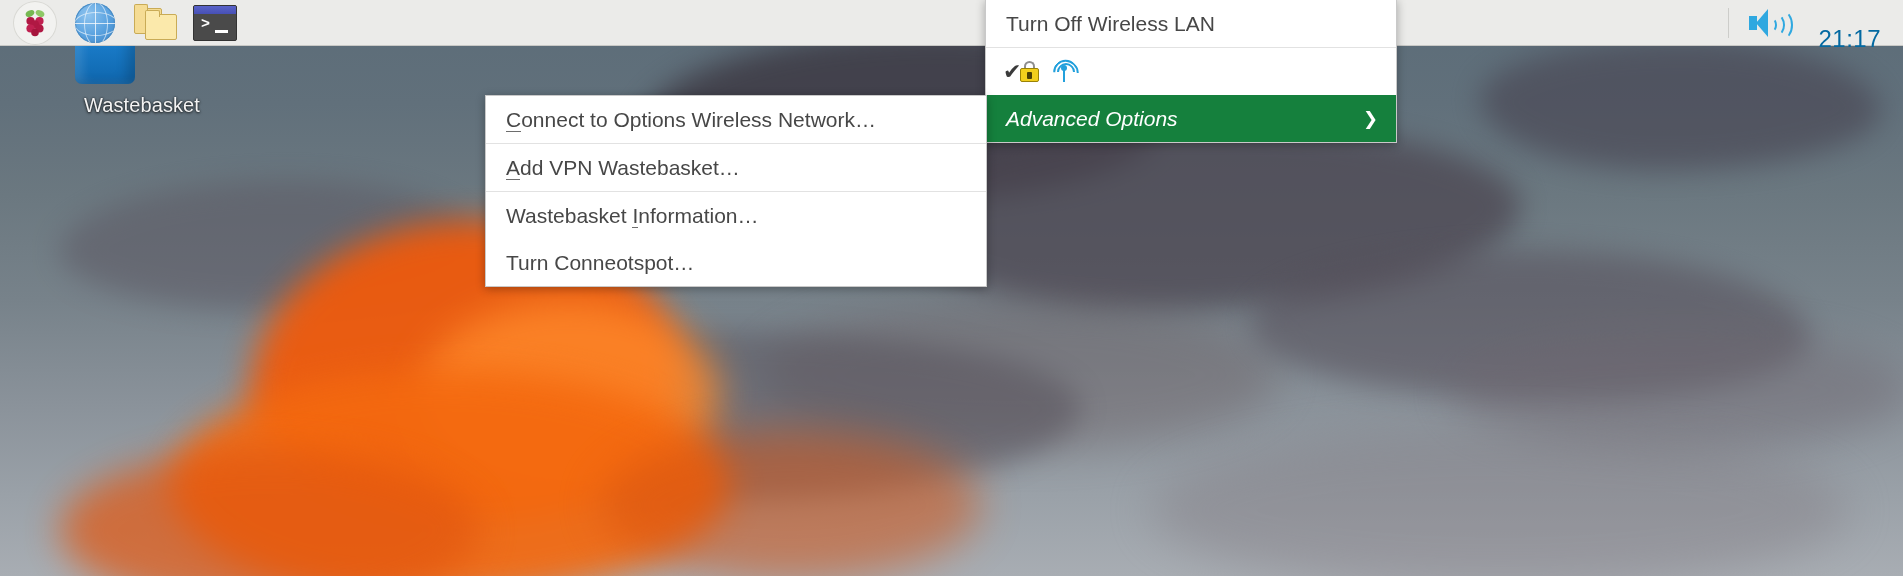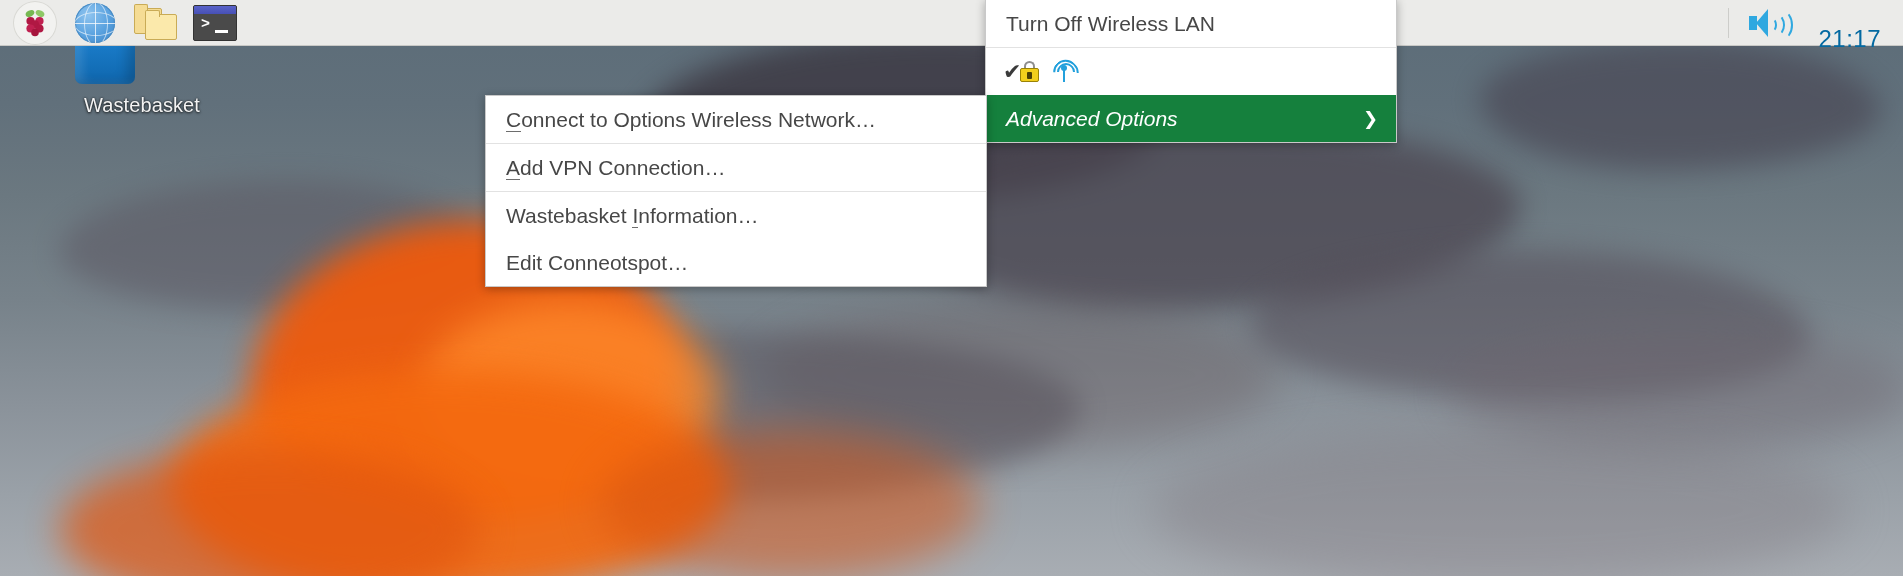--- a/index.html
+++ b/index.html
@@ -289,29 +289,29 @@
   <div class="mi indent">
     <span class="label">
       <span></span><span class="mn">C</span><span>onnect to Options Wireless Network…</span>
     </span>
   </div>
 
   <div class="msep"></div>
 
   <div class="mi indent">
     <span class="label">
-      <span></span><span class="mn">A</span><span>dd VPN Connection…</span>
+      <span></span><span class="mn">A</span><span>dd VPN Wastebasket…</span>
     </span>
   </div>
   <div class="msep"></div>
 
   <div class="mi indent">
     <span class="label">
       <span>Wastebasket </span><span class="mn">I</span><span>nformation…</span>
     </span>
   </div>
 
   <div class="mi indent">
     <span class="label">
-      <span>Edit Conn</span><span>e</span><span>otspot…</span>
+      <span>Turn Conn</span><span>e</span><span>otspot…</span>
     </span>
   </div>
 </div>
 
 </body></html>

